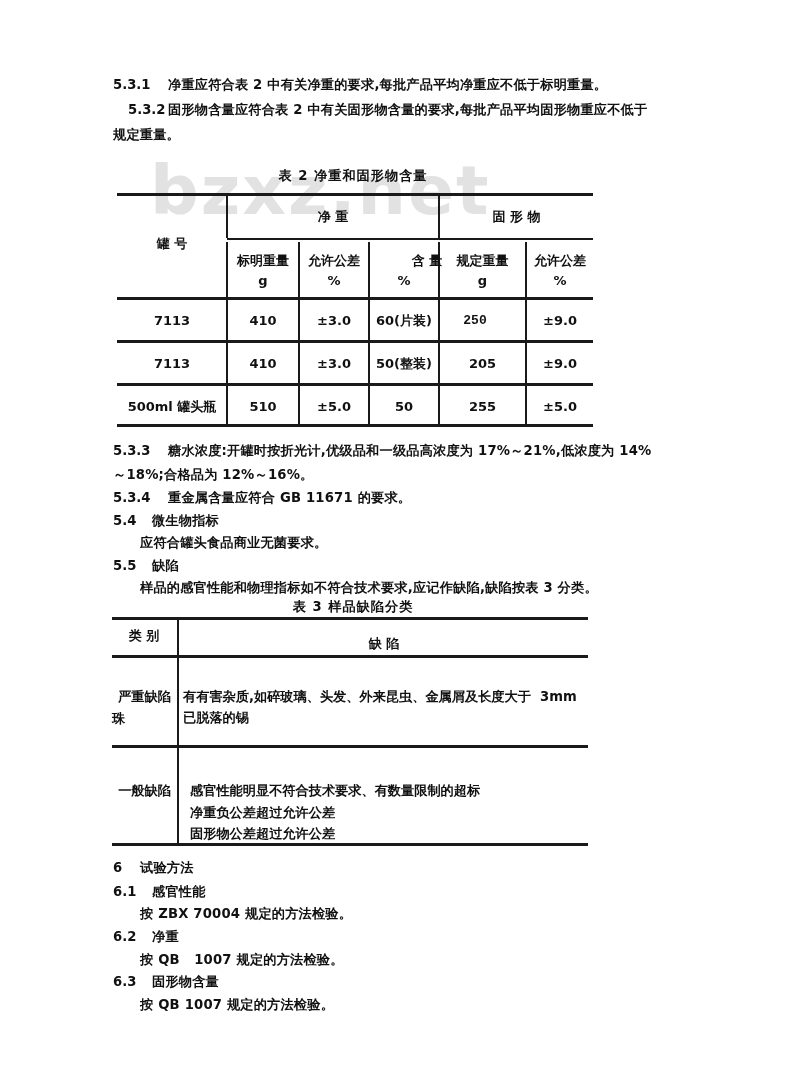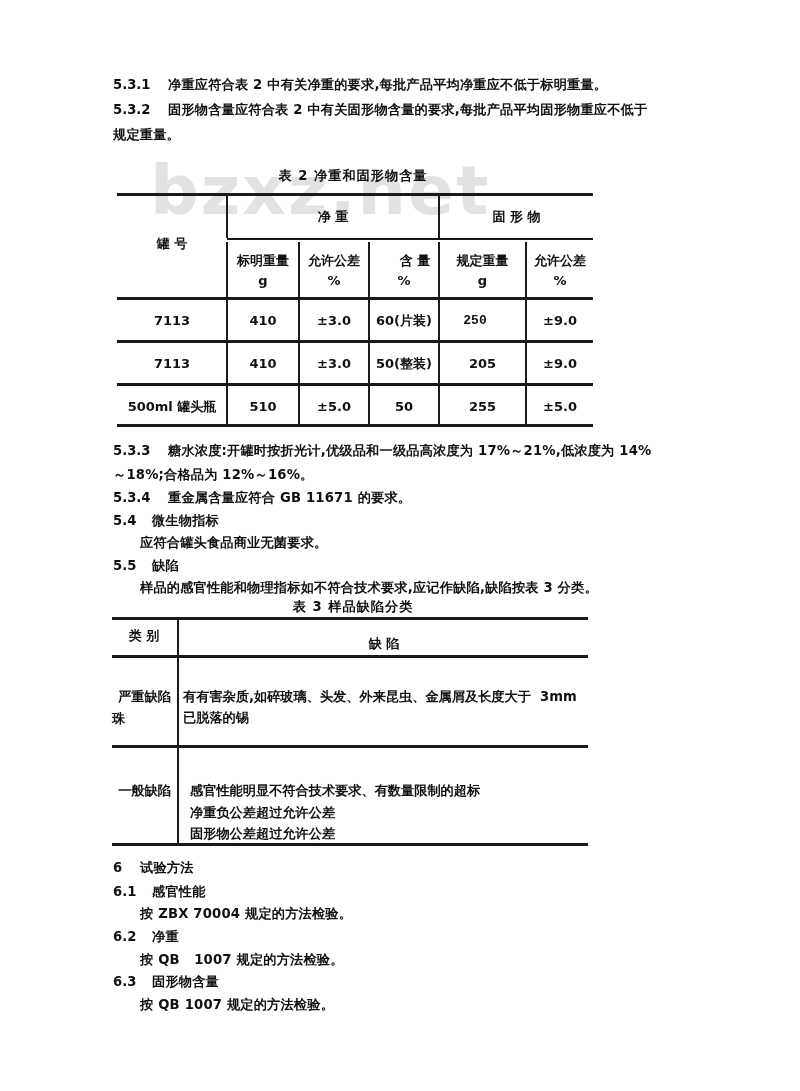--- a/index.html
+++ b/index.html
@@ -96,21 +96,21 @@
 </head>
 <body>
 
 <div id="watermark">bzxz.net</div>
 
 <div id="page">
 
   <div class="num" style="left:113px; top:74px;">5.3.1</div>
   <div class="para" style="left:168px; top:74px; width:520px;">净重应符合表 2 中有关净重的要求,每批产品平均净重应不低于标明重量。</div>
 
-  <div class="num" style="left:113px; top:99px;text-align:center;">5.3.2</div>
+  <div class="num" style="left:128px; top:99px;text-align:center;">5.3.2</div>
   <div class="para" style="left:168px; top:99px; width:530px;">固形物含量应符合表 2 中有关固形物含量的要求,每批产品平均固形物重应不低于</div>
   <div class="para" style="left:113px; top:124px; width:400px;">规定重量。</div>
 
   <div class="tbl-caption" style="left:113px; top:167px; width:480px;">表 2    净重和固形物含量</div>
 
   <div class="rule" style="left:117px; top:193px; width:476px; height:2.5px;"></div>
   <div class="rule" style="left:227px; top:238px; width:366px; height:2px;"></div>
   <div class="rule" style="left:117px; top:297px; width:476px; height:2.5px;"></div>
   <div class="rule" style="left:117px; top:340px; width:476px; height:2.5px;"></div>
   <div class="rule" style="left:117px; top:383px; width:476px; height:2.5px;"></div>
@@ -146,21 +146,21 @@
   <div class="cell" style="left:120px; top:235px; width:104px;">罐    号</div>
   <div class="cell" style="left:230px; top:208px; width:206px;">净        重</div>
   <div class="cell" style="left:442px; top:208px; width:149px;">固    形    物</div>
 
   <div class="cell" style="left:229px; top:252px; width:68px;">标明重量</div>
   <div class="cell" style="left:229px; top:272px; width:68px;">g</div>
 
   <div class="cell" style="left:301px; top:252px; width:66px;">允许公差</div>
   <div class="cell" style="left:301px; top:272px; width:66px;">%</div>
 
-  <div class="cell" style="left:371px; top:252px; width:88px;">含    量</div>
+  <div class="cell" style="left:371px; top:252px; width:88px;padding-left:12px;">含    量</div>
   <div class="cell" style="left:371px; top:272px; width:66px;">%</div>
 
   <div class="cell" style="left:441px; top:252px; width:83px;">规定重量</div>
   <div class="cell" style="left:441px; top:272px; width:83px;">g</div>
 
   <div class="cell" style="left:528px; top:252px; width:64px;">允许公差</div>
   <div class="cell" style="left:528px; top:272px; width:64px;">%</div>
 
   <div class="cell" style="left:120px; top:312px; width:104px;">7113</div>
   <div class="cell" style="left:229px; top:312px; width:68px;">410</div>

